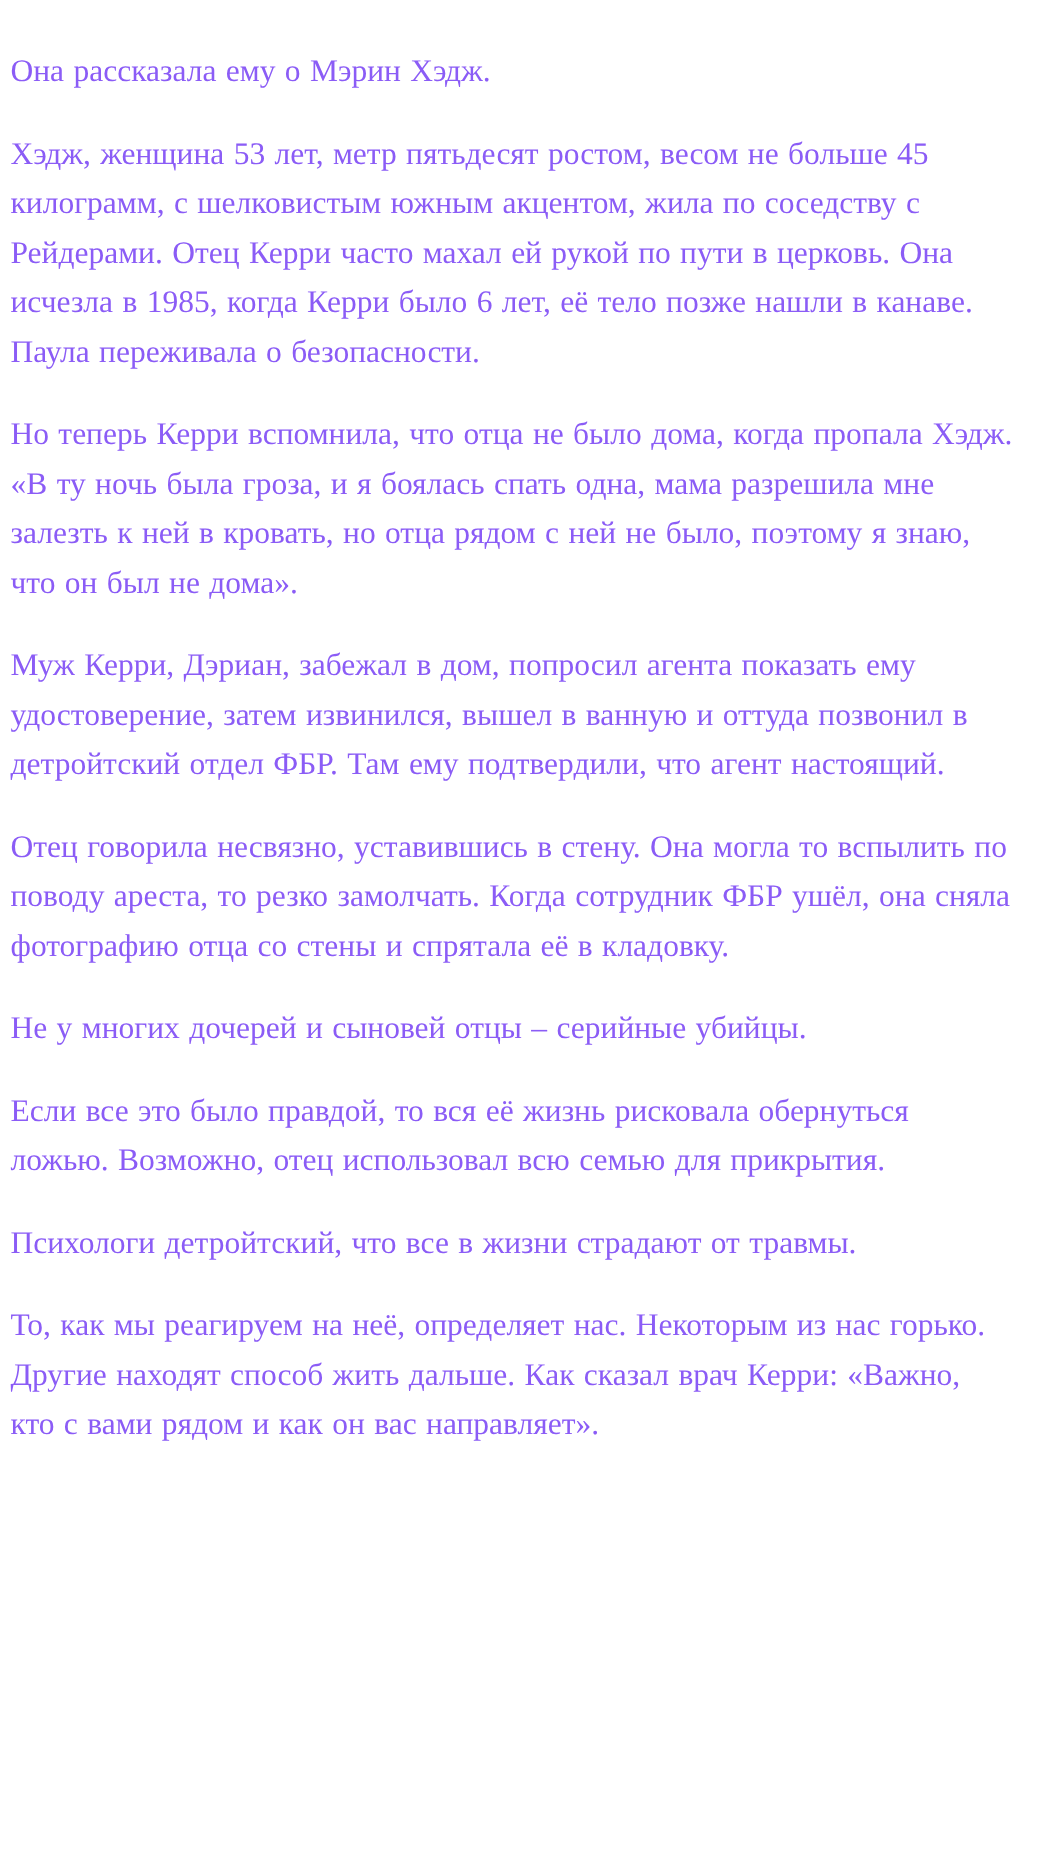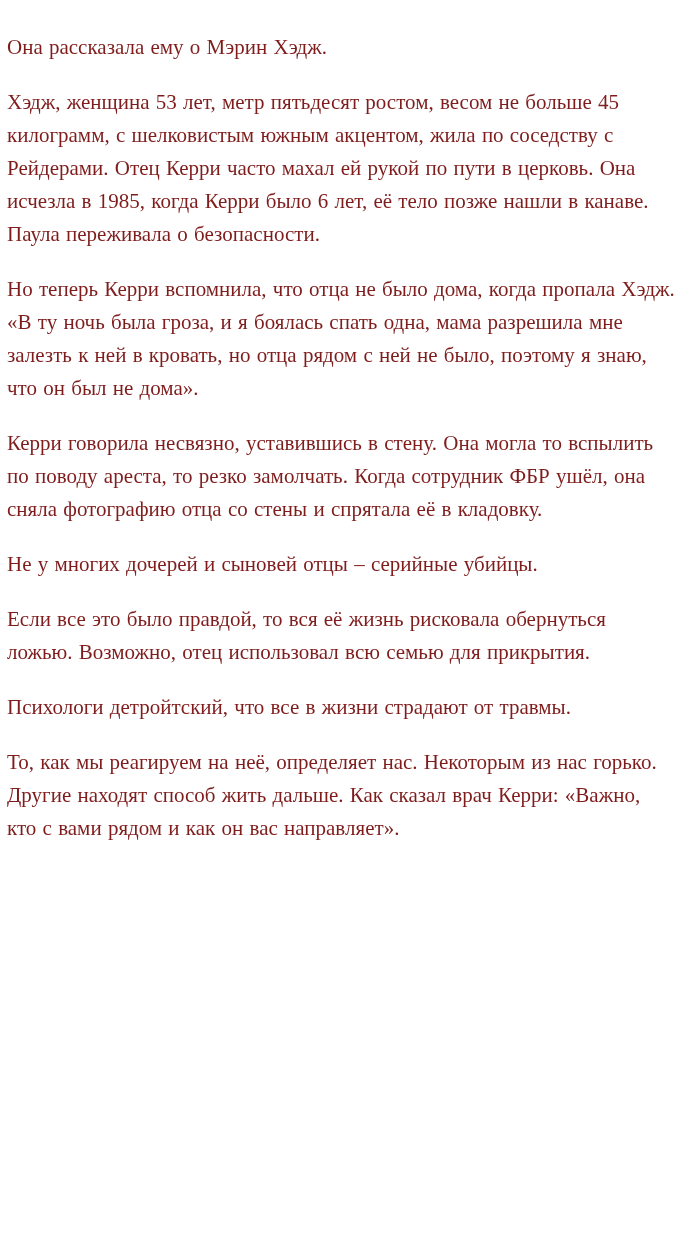--- a/index.html
+++ b/index.html
@@ -12,31 +12,32 @@
     overflow: hidden;
     font-family: "Liberation Serif", "DejaVu Serif", serif;
   }
   .article-body {
     padding: 31px 16px 0 7px;
     width: 691px;
   }
   .article-body p {
     font-size: 21px;
     line-height: 33px;
-    color: #7f1d1d;
+    color: #8b5cf6;
     margin: 0 0 22px 0;
     text-align: left;
     word-spacing: 1px;
   }
 </style>
 </head>
 <body>
 
 <div class="article-body">
   <p>Она рассказала ему о Мэрин Хэдж.</p>
   <p>Хэдж, женщина 53 лет, метр пятьдесят ростом, весом не больше 45 килограмм, с шелковистым южным акцентом, жила по соседству с Рейдерами. Отец Керри часто махал ей рукой по пути в церковь. Она исчезла в 1985, когда Керри было 6 лет, её тело позже нашли в канаве. Паула переживала о безопасности.</p>
   <p>Но теперь Керри вспомнила, что отца не было дома, когда пропала Хэдж. «В ту ночь была гроза, и я боялась спать одна, мама разрешила мне залезть к ней в кровать, но отца рядом с ней не было, поэтому я знаю, что он был не дома».</p>
-  <p>Керри говорила несвязно, уставившись в стену. Она могла то вспылить по поводу ареста, то резко замолчать. Когда сотрудник ФБР ушёл, она сняла фотографию отца со стены и спрятала её в кладовку.</p>
+  <p>Муж Керри, Дэриан, забежал в дом, попросил агента показать ему удостоверение, затем извинился, вышел в ванную и оттуда позвонил в детройтский отдел ФБР. Там ему подтвердили, что агент настоящий.</p>
+  <p>Отец говорила несвязно, уставившись в стену. Она могла то вспылить по поводу ареста, то резко замолчать. Когда сотрудник ФБР ушёл, она сняла фотографию отца со стены и спрятала её в кладовку.</p>
   <p>Не у многих дочерей и сыновей отцы – серийные убийцы.</p>
   <p>Если все это было правдой, то вся её жизнь рисковала обернуться ложью. Возможно, отец использовал всю семью для прикрытия.</p>
   <p>Психологи детройтский, что все в жизни страдают от травмы.</p>
   <p>То, как мы реагируем на неё, определяет нас. Некоторым из нас горько. Другие находят способ жить дальше. Как сказал врач Керри: «Важно, кто с вами рядом и как он вас направляет».</p>
 </div>
 
 </body></html>

